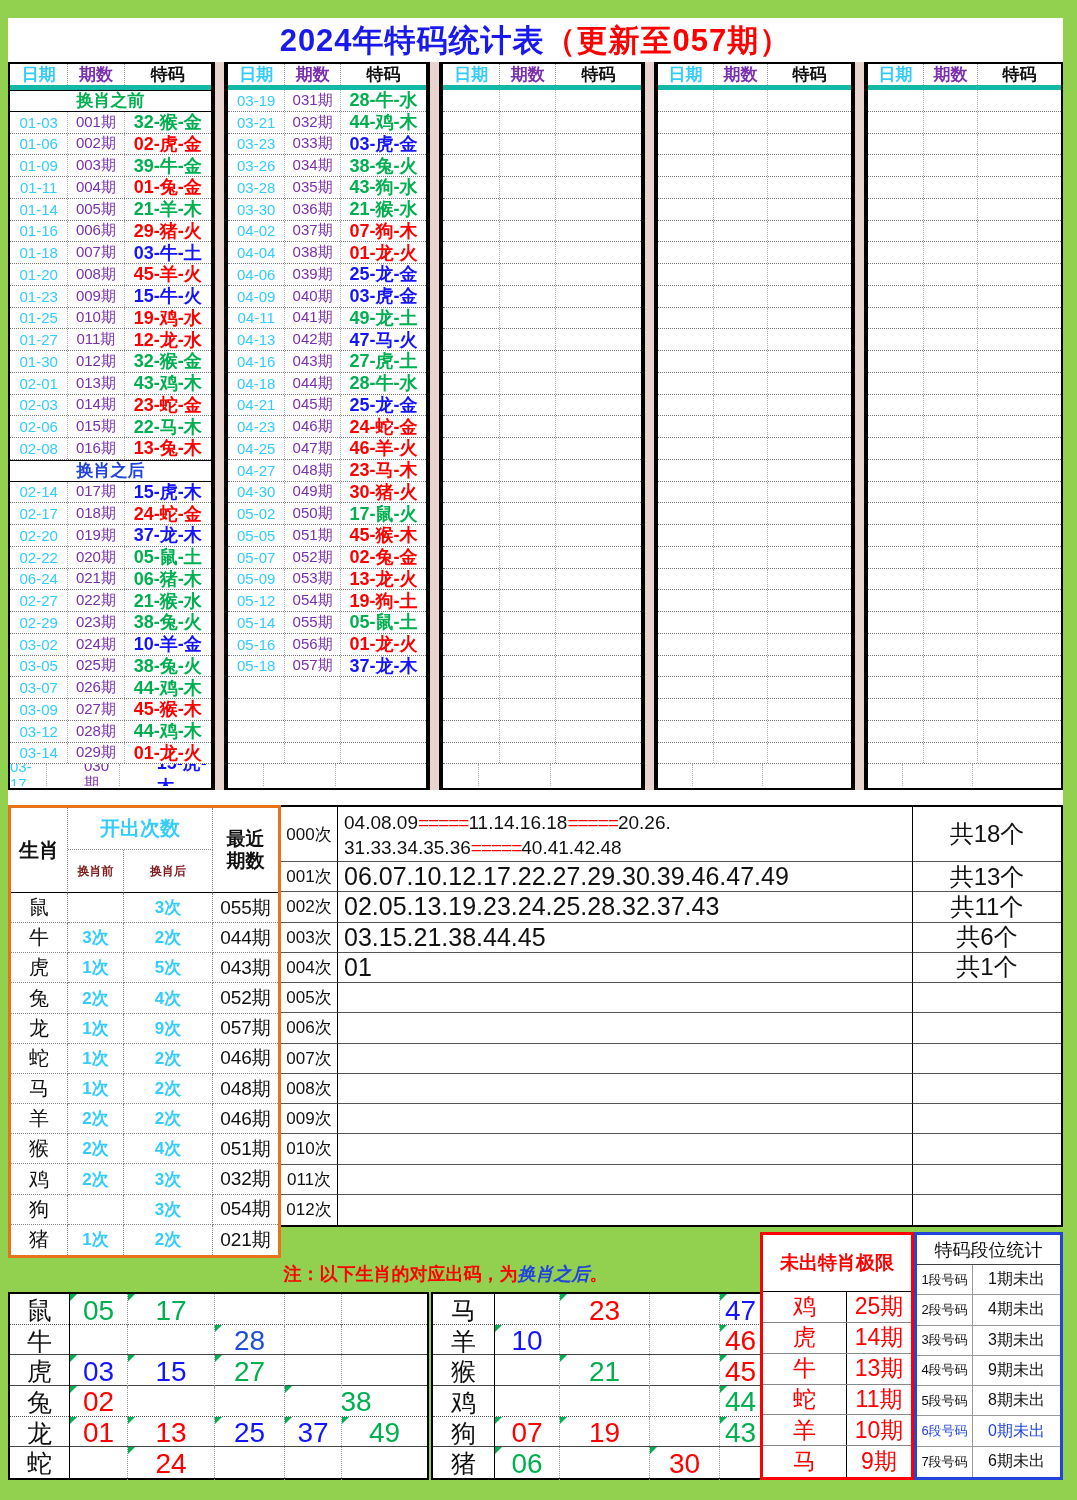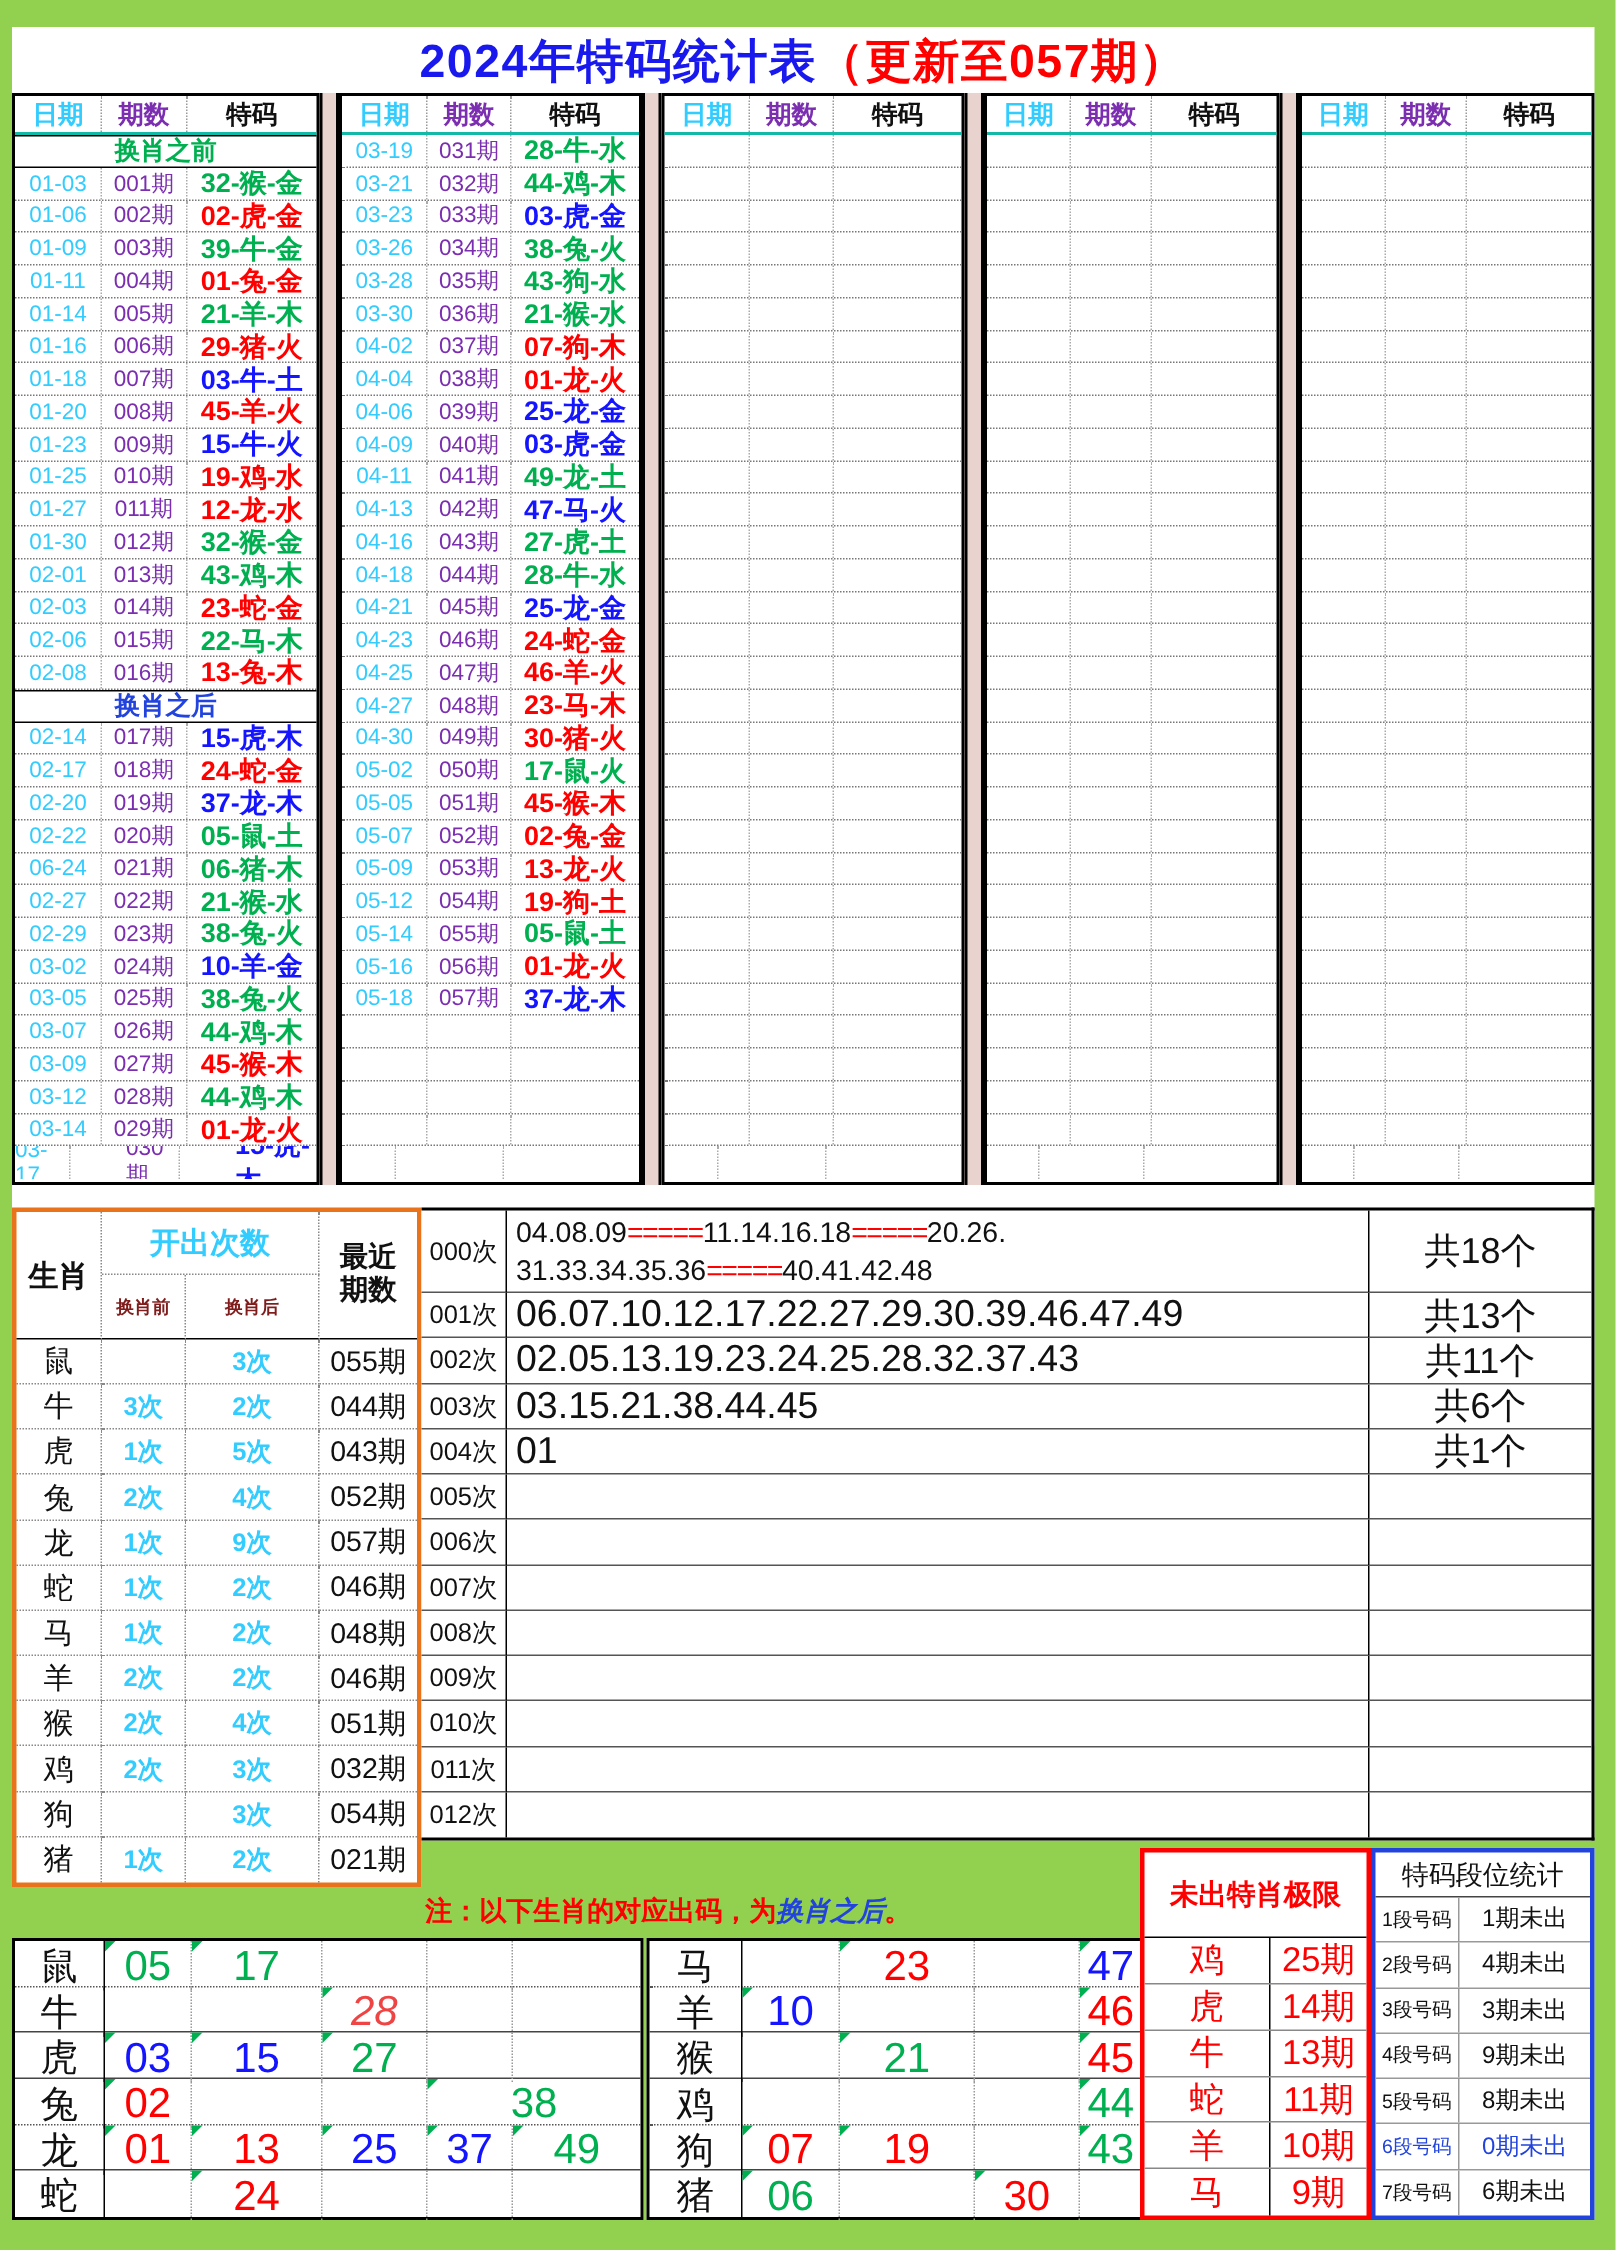--- a/index.html
+++ b/index.html
@@ -8,21 +8,21 @@
   #content { position:absolute; left:8px; top:18px; width:1055px; height:1146px; background:#ffffff; }
 
   
   .title { position:absolute; top:2px; left:0; right:0; text-align:center;
            font-size:31px; font-weight:bold; letter-spacing:1px; }
   .t-main { color:#1919EE; }
   .t-suffix { color:#FF0000; }
 
   
   .colgroup { position:absolute; top:44px; height:728px; border:2px solid #000; box-sizing:border-box; background:#fff; }
-  .thead { display:flex; height:26px; border-bottom:2px solid #14b8a6; box-sizing:border-box; }
+  .thead { display:flex; height:26px; border-bottom:5px solid #14b8a6; box-sizing:border-box; }
   .hcell { display:flex; align-items:center; justify-content:center; font-size:17px; font-weight:bold; }
   .hcell, .cell { box-sizing:border-box; }
   .h-date { width:29%; color:#33CCFF; border-right:1px dotted #999; }
   .h-period { width:28%; color:#7B2FB0; border-right:1px dotted #999; }
   .h-code { width:43%; color:#111; }
   .tbody { display:grid; grid-template-rows:repeat(32,1fr); height:696px; }
   .trow { display:flex; border-bottom:1px dotted #777; min-height:0; }
   .trow:last-child { border-bottom:none;gap:37px; }
   .cell { display:flex; align-items:center; justify-content:center; min-height:0; overflow:hidden; }
   .c-date { width:29%; color:#33CCFF; font-size:15px; border-right:1px dotted #aaa; }
@@ -1090,21 +1090,21 @@
           <div class="bt-cell filled" style="color: rgb(0, 176, 80);">05</div>
           <div class="bt-cell filled" style="color: rgb(0, 176, 80);">17</div>
           <div class="bt-cell"></div>
           <div class="bt-cell"></div>
           <div class="bt-cell"></div>
         </div>
         <div class="btrow">
           <div class="bt-label">牛</div>
           <div class="bt-cell"></div>
           <div class="bt-cell"></div>
-          <div class="bt-cell filled" style="color: #ef4444; font-style: italic;">28</div>
+          <div class="bt-cell filled" style="color: #1d4ed8;">28</div>
           <div class="bt-cell"></div>
           <div class="bt-cell"></div>
         </div>
         <div class="btrow">
           <div class="bt-label">虎</div>
           <div class="bt-cell filled" style="color: rgb(20, 20, 255);">03</div>
           <div class="bt-cell filled" style="color: rgb(20, 20, 255);">15</div>
           <div class="bt-cell filled" style="color: rgb(0, 176, 80);">27</div>
           <div class="bt-cell"></div>
           <div class="bt-cell"></div>

